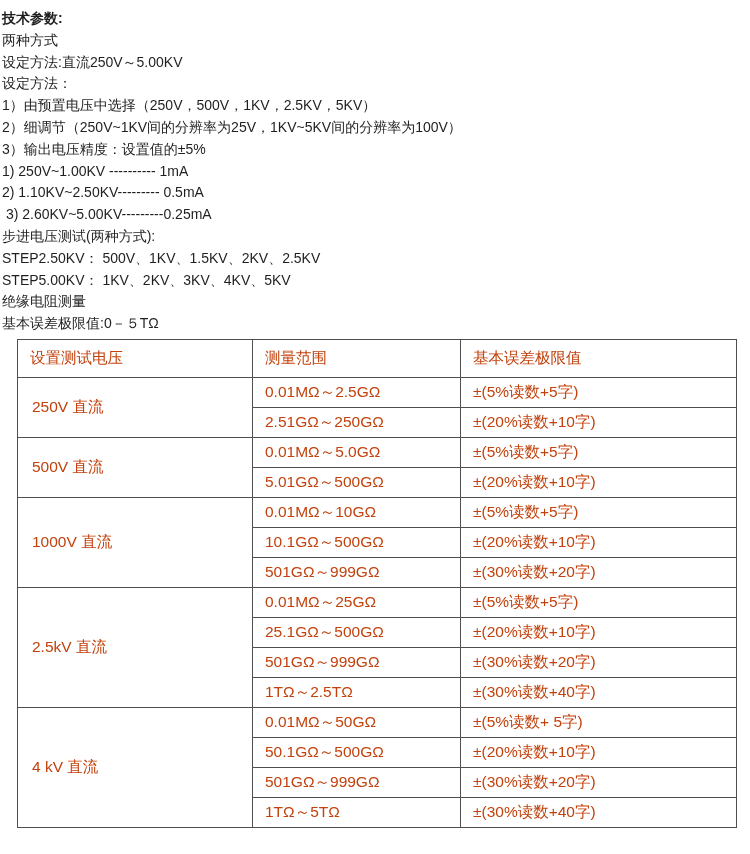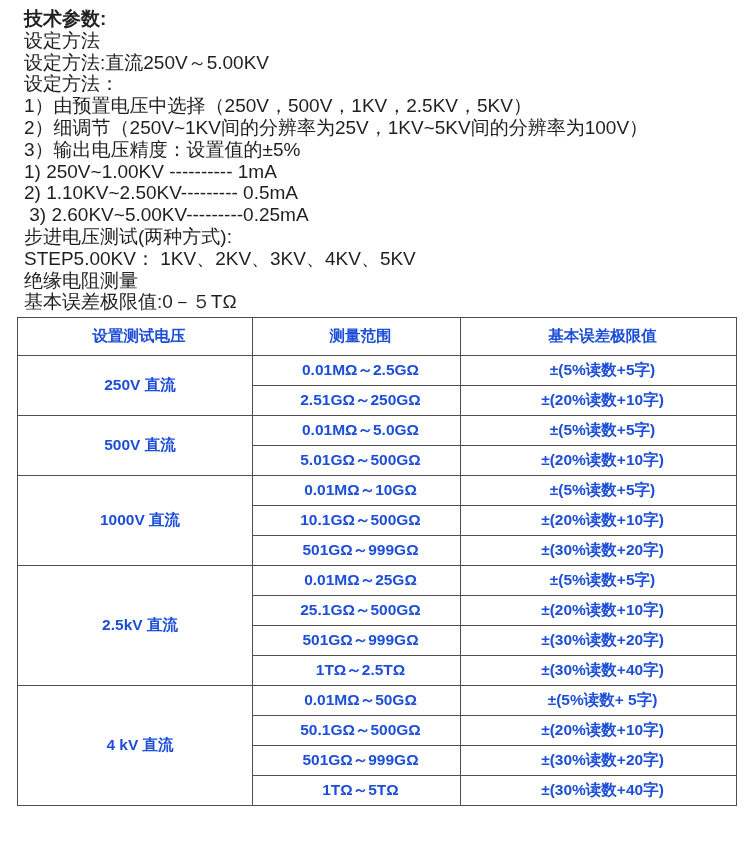--- a/index.html
+++ b/index.html
@@ -1,55 +1,56 @@
 <!DOCTYPE html>
 <html><head>
 <meta charset="utf-8">
 <style>
   html,body{margin:0;padding:0;}
   body{
     width:750px;height:854px;background:#ffffff;
     font-family:"Liberation Sans","DejaVu Sans",sans-serif;
     color:#1f1f1f;
   }
-  .doc-text{padding:8px 10px 0 24px;font-size:19px;line-height:21.8px;}
+  .doc-text{padding:8px 10px 0 2px;font-size:14px;line-height:21.8px;}
   .doc-line{white-space:pre-wrap;}
   .doc-title{font-weight:bold;}
   table.spec-table{
     border-collapse:collapse;table-layout:fixed;
     margin:4px 0 0 17px;width:719px;
   }
   .spec-table col.c1{width:235px;}
   .spec-table col.c2{width:208px;}
   .spec-table col.c3{width:276px;}
   .spec-table th,.spec-table td{
     border:1px solid #4f4f4f;
-    font-size:15.5px;font-weight:bold;text-align:center;
+    font-size:15.5px;font-weight:normal;text-align:left;
     vertical-align:middle;padding:0 4px 0 12px;
-    color:#1d4ed8;white-space:nowrap;overflow:hidden;
+    color:#c2410c;white-space:nowrap;overflow:hidden;
   }
   .spec-table th{height:37px;}
   .spec-table td{height:29px;}
   .spec-table td.voltage-cell{padding-left:14px;}
 </style>
 </head>
 <body>
 
 <div class="doc-text">
   <div class="doc-line doc-title">技术参数:</div>
-  <div class="doc-line">设定方法</div>
+  <div class="doc-line">两种方式</div>
   <div class="doc-line">设定方法:直流250V～5.00KV</div>
   <div class="doc-line">设定方法：</div>
   <div class="doc-line">1）由预置电压中选择（250V，500V，1KV，2.5KV，5KV）</div>
   <div class="doc-line">2）细调节（250V~1KV间的分辨率为25V，1KV~5KV间的分辨率为100V）</div>
   <div class="doc-line">3）输出电压精度：设置值的±5%</div>
   <div class="doc-line">1) 250V~1.00KV ---------- 1mA</div>
   <div class="doc-line">2) 1.10KV~2.50KV--------- 0.5mA</div>
   <div class="doc-line"> 3) 2.60KV~5.00KV---------0.25mA</div>
   <div class="doc-line">步进电压测试(两种方式):</div>
+  <div class="doc-line">STEP2.50KV： 500V、1KV、1.5KV、2KV、2.5KV</div>
   <div class="doc-line">STEP5.00KV： 1KV、2KV、3KV、4KV、5KV</div>
   <div class="doc-line">绝缘电阻测量</div>
   <div class="doc-line">基本误差极限值:0－５TΩ</div>
 </div>
 
 <table class="spec-table">
   <colgroup>
       <col class="c1">
       <col class="c2">
       <col class="c3">

